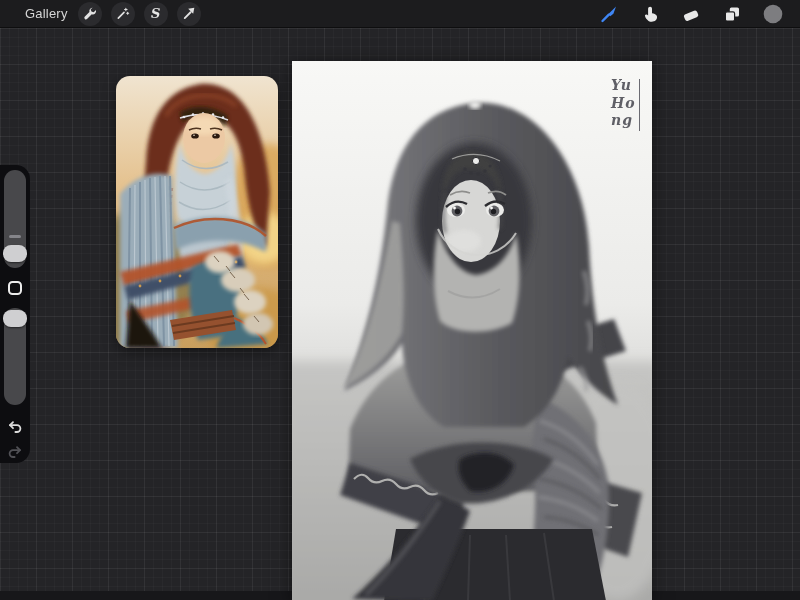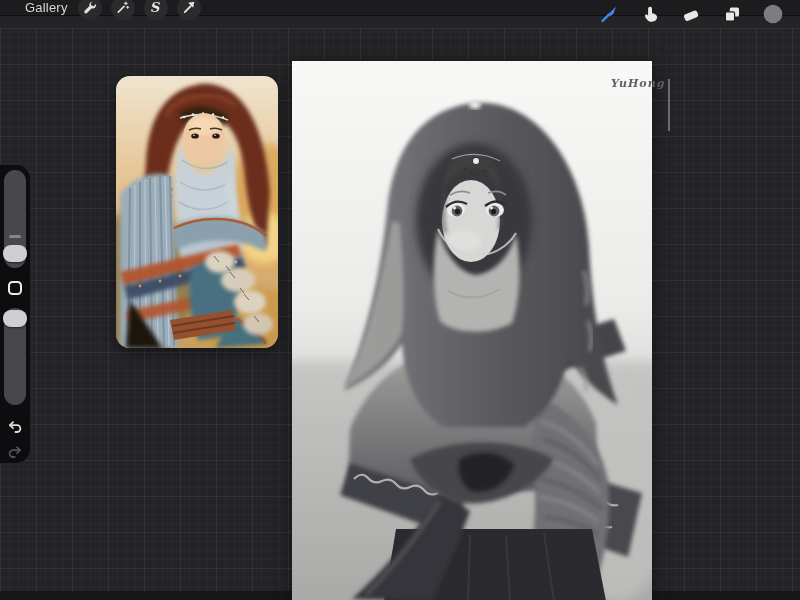--- a/index.html
+++ b/index.html
@@ -13,21 +13,21 @@
     background-image:
       linear-gradient(rgba(255,255,255,.045) 1px, transparent 1px),
       linear-gradient(90deg, rgba(255,255,255,.045) 1px, transparent 1px),
       linear-gradient(rgba(255,255,255,.022) 1px, transparent 1px),
       linear-gradient(90deg, rgba(255,255,255,.022) 1px, transparent 1px);
     background-size:36px 36px, 36px 36px, 9px 9px, 9px 9px; }
   .bottom-strip { position:absolute; left:0; bottom:0; width:800px; height:9px;
     background:#17171a; }
 
   
-  .topbar { position:absolute; left:0; top:0; width:800px; height:16px;
+  .topbar { position:absolute; left:0; top:0; width:800px; height:28px;
     background:#1c1c1e; display:flex; align-items:center; z-index:30;
     border-bottom:1px solid rgba(0,0,0,.5); }
   .gallery-label { color:#d6d6d6; font-size:13px; margin-left:25px; letter-spacing:.2px; }
   .tool-group-left { display:flex; gap:9px; margin-left:10px; }
   .tool-circle { width:24px; height:24px; border-radius:50%; background:#2b2b2e;
     display:flex; align-items:center; justify-content:center; }
   .tool-group-right { position:absolute; right:17px; top:0; height:28px;
     display:flex; align-items:center; gap:21px; }
   .ric { width:20px; height:20px; display:flex; align-items:center; justify-content:center; }
   .sel-s { font-family:"DejaVu Serif", serif; font-style:italic; font-weight:bold;
@@ -49,23 +49,23 @@
   
   .reference { position:absolute; left:116px; top:48px; width:162px; height:272px;
     border-radius:14px; overflow:hidden; z-index:10;
     box-shadow:0 4px 14px rgba(0,0,0,.45); }
 
   
   .artboard { position:absolute; left:292px; top:33px; width:360px; height:540px;
     background:#f2f2f0; z-index:5; box-shadow:0 2px 16px rgba(0,0,0,.5); }
   .signature { position:absolute; left:319px; top:16px; display:flex; gap:3px;
     align-items:flex-start; }
-  .sig-col { display:flex; flex-direction:row; color:#5f5f66;
+  .sig-col { display:flex; flex-direction:column; color:#5f5f66;
     font-family:"DejaVu Serif", serif; font-style:italic; font-weight:bold;
-    font-size:11px; line-height:1.25; letter-spacing:1px; }
+    font-size:14px; line-height:1.25; letter-spacing:1px; }
   .sig-line { width:1.5px; height:52px; background:#6b6b72; margin-top:2px; }
 </style>
 </head>
 <body>
 
 <div class="screen">
 
   <div class="workspace">
 
     <div class="artboard">

